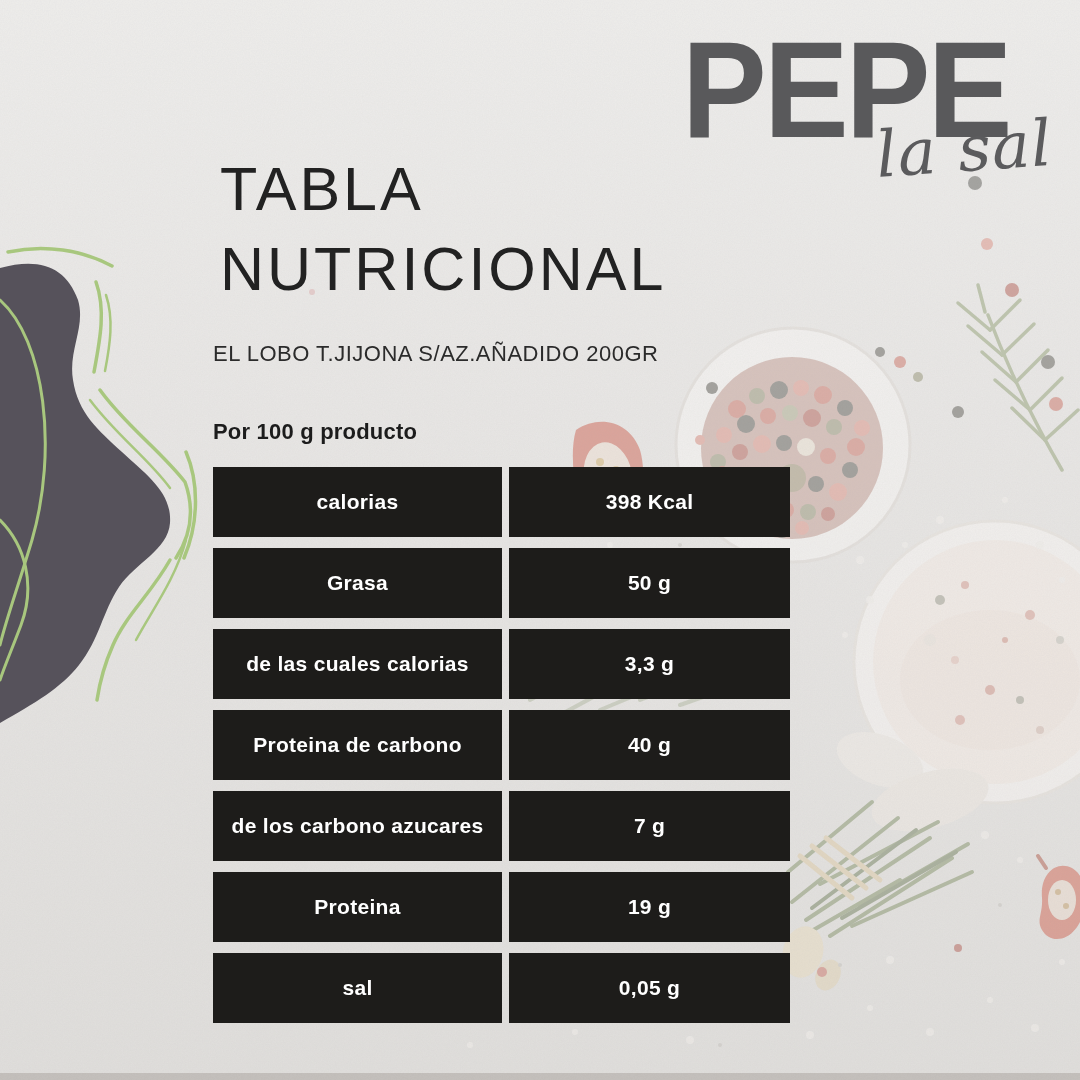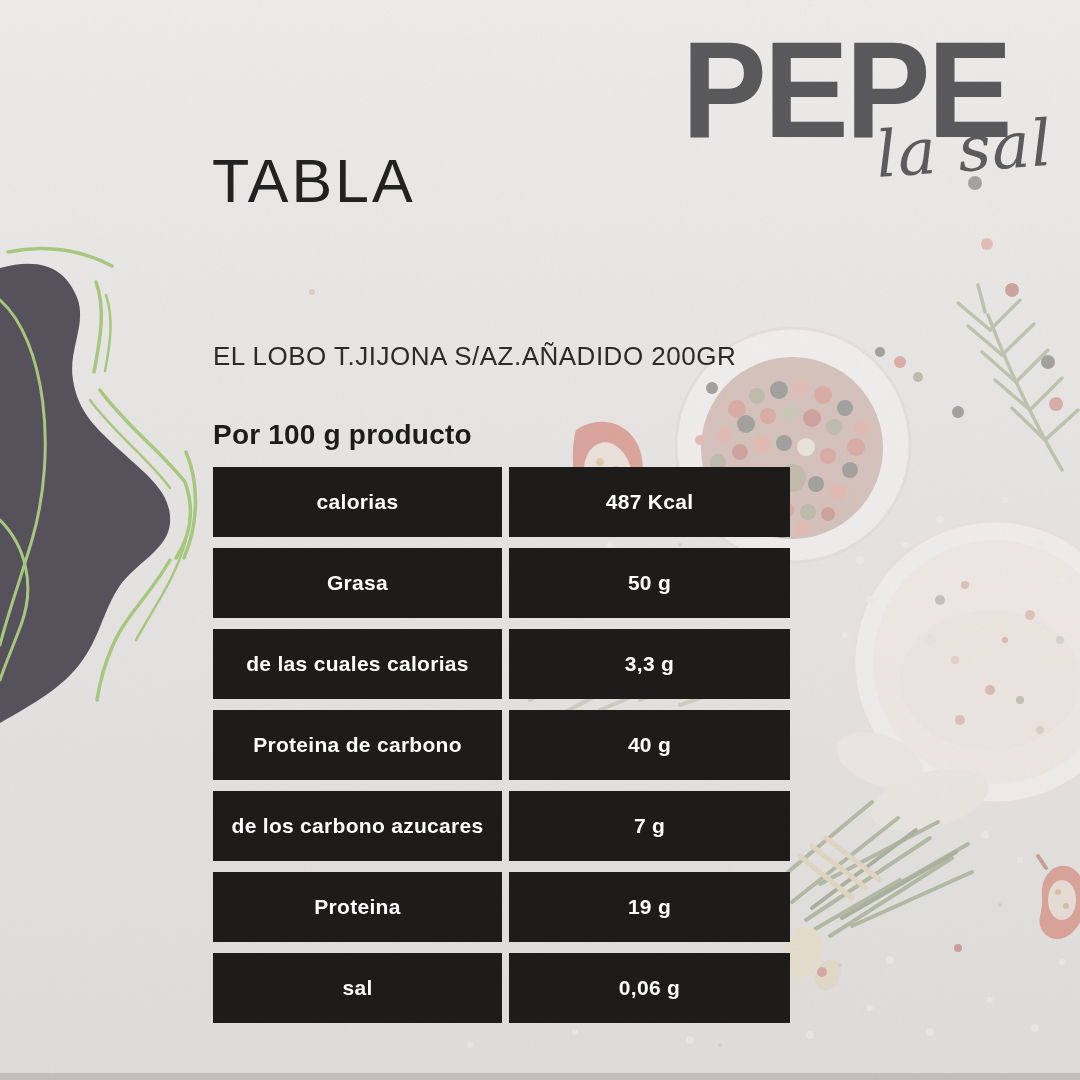--- a/index.html
+++ b/index.html
@@ -17,32 +17,32 @@
     white-space:nowrap;
   }
   .brand-tagline{
     position:absolute;left:876px;top:112px;
     font-family:"DejaVu Serif",serif;font-style:italic;
     font-size:64px;color:#5b5b5d;letter-spacing:1px;
     transform:rotate(-4deg);white-space:nowrap;
   }
   
   .page-title{
-    position:absolute;left:204px;top:133px;margin:8px;
+    position:absolute;left:204px;top:133px;margin:16px;
     font-size:61px;font-weight:300;line-height:80px;
     letter-spacing:3px;color:#222222;white-space:nowrap;
   }
   .product-name{
     position:absolute;left:213px;top:341px;
-    font-size:26px;font-weight:500;letter-spacing:0.5px;color:#2b2b2b;
+    font-size:22px;font-weight:500;letter-spacing:0.5px;color:#2b2b2b;
     white-space:nowrap;
   }
   .serving-label{
     position:absolute;left:213px;top:419px;
-    font-size:28px;font-weight:700;letter-spacing:0.2px;color:#1c1c1c;
+    font-size:22px;font-weight:700;letter-spacing:0.2px;color:#1c1c1c;
     white-space:nowrap;
   }
   
   .nutrition-table{
     position:absolute;left:213px;top:467px;width:475px;
     display:grid;grid-template-columns:289px 281px;
     column-gap:7px;row-gap:11px;
   }
   .nutrition-row{display:contents;}
   .cell{
@@ -265,29 +265,29 @@
       <path d="M0,55 C45,95 58,205 32,295 C17,345 6,375 0,400" stroke-width="3"></path>
       <path d="M0,275 C25,300 36,340 21,380 C12,404 5,420 0,435" stroke-width="3"></path>
     </g>
   </svg>
 
   <div>
     <div class="brand-name">PEPE</div>
     <div class="brand-tagline">la sal</div>
   </div>
 
-  <h1 class="page-title"><span>TABLA</span><br></h1>
+  <h1 class="page-title"><span>TABLA</span><br><span>NUTRICIONAL</span></h1>
 
   <div class="product-name">EL LOBO T.JIJONA S/AZ.AÑADIDO 200GR</div>
   <div class="serving-label">Por 100 g producto</div>
 
   <div class="nutrition-table">
     <div class="nutrition-row">
       <div class="cell">calorias</div>
-      <div class="cell">487 Kcal</div>
+      <div class="cell">398 Kcal</div>
     </div>
     <div class="nutrition-row">
       <div class="cell">Grasa</div>
       <div class="cell">50 g</div>
     </div>
     <div class="nutrition-row">
       <div class="cell">de las cuales calorias</div>
       <div class="cell">3,3 g</div>
     </div>
     <div class="nutrition-row">
@@ -297,17 +297,17 @@
     <div class="nutrition-row">
       <div class="cell">de los carbono azucares</div>
       <div class="cell">7 g</div>
     </div>
     <div class="nutrition-row">
       <div class="cell">Proteina</div>
       <div class="cell">19 g</div>
     </div>
     <div class="nutrition-row">
       <div class="cell">sal</div>
-      <div class="cell">0,06 g</div>
+      <div class="cell">0,05 g</div>
     </div>
   </div>
 
 </div>
 
 </body></html>

